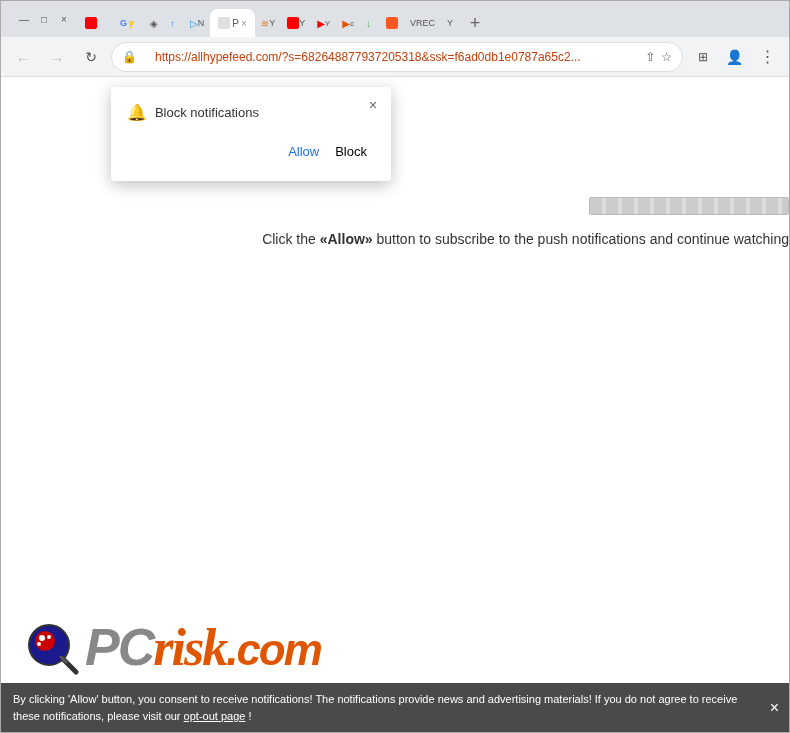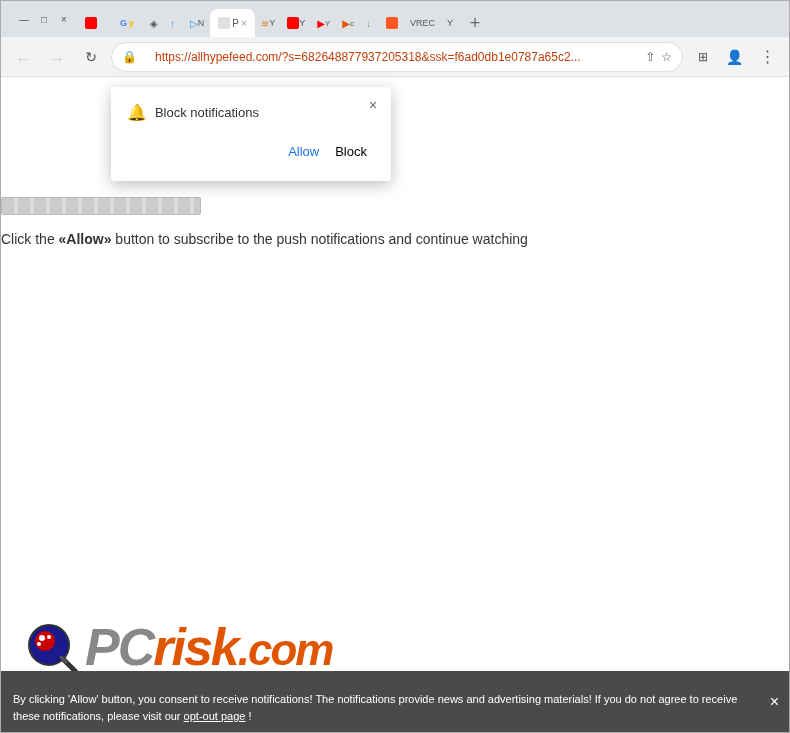--- a/index.html
+++ b/index.html
@@ -189,21 +189,21 @@
       padding: 6px 8px;
       border-radius: 4px;
     }
 
     
     .page-body {
       width: 100%;
       height: 100%;
       display: flex;
       flex-direction: column;
-      align-items: flex-start;
+      align-items: flex-end;
       justify-content: flex-start;
       padding-top: 60px;
     }
 
     
     .loading-bar-container {
       margin-top: 60px;
       margin-bottom: 16px;
     }
     .loading-bar {
@@ -248,36 +248,37 @@
       color: #999;
       font-style: italic;
       letter-spacing: -2px;
       line-height: 1;
     }
     .pcrisk-text .pc {
       color: #555;
     }
     .pcrisk-text .risk {
       color: #e05500;
+      font-family: Liberation Serif, serif;
     }
     .pcrisk-text .com {
       color: #e05500;
       font-size: 38px;
     }
 
     
     .bottom-bar {
       position: absolute;
       bottom: 0;
       left: 0;
       right: 0;
       background: #4a4a4a;
       color: #fff;
       font-size: 11px;
-      padding: 20px 32px 8px 12px;
+      padding: 8px 32px 8px 12px;
       line-height: 1.5;
     }
     .bottom-bar a {
       color: #fff;
       text-decoration: underline;
     }
     .bottom-bar-close {
       position: absolute;
       right: 10px;
       top: 50%;

